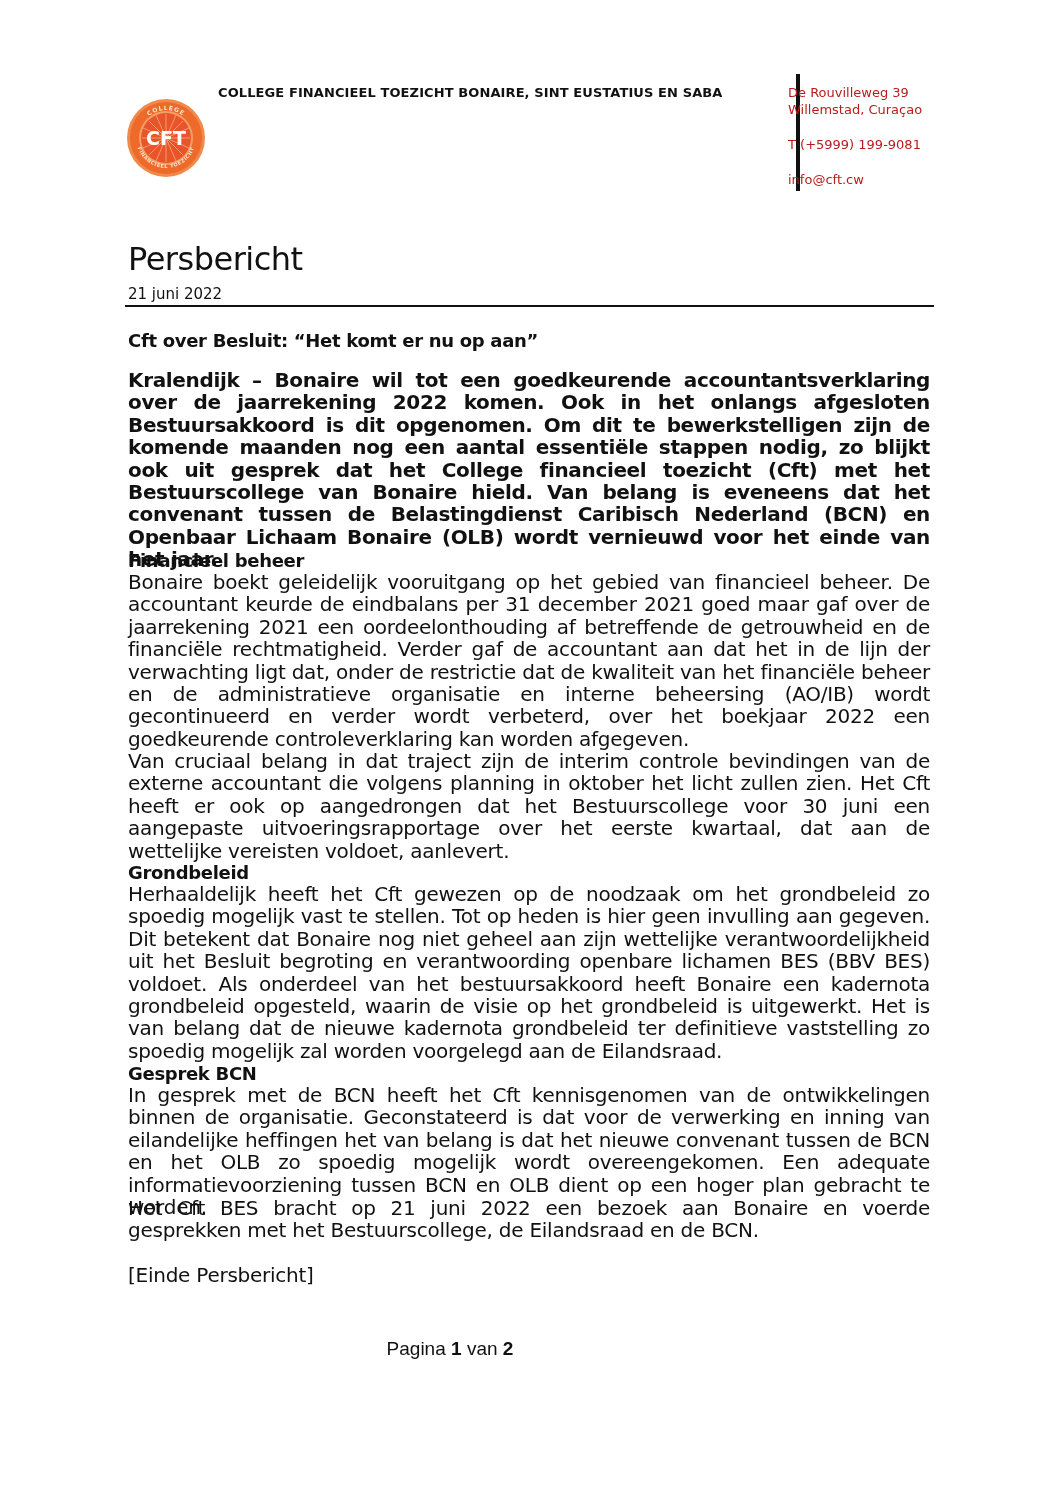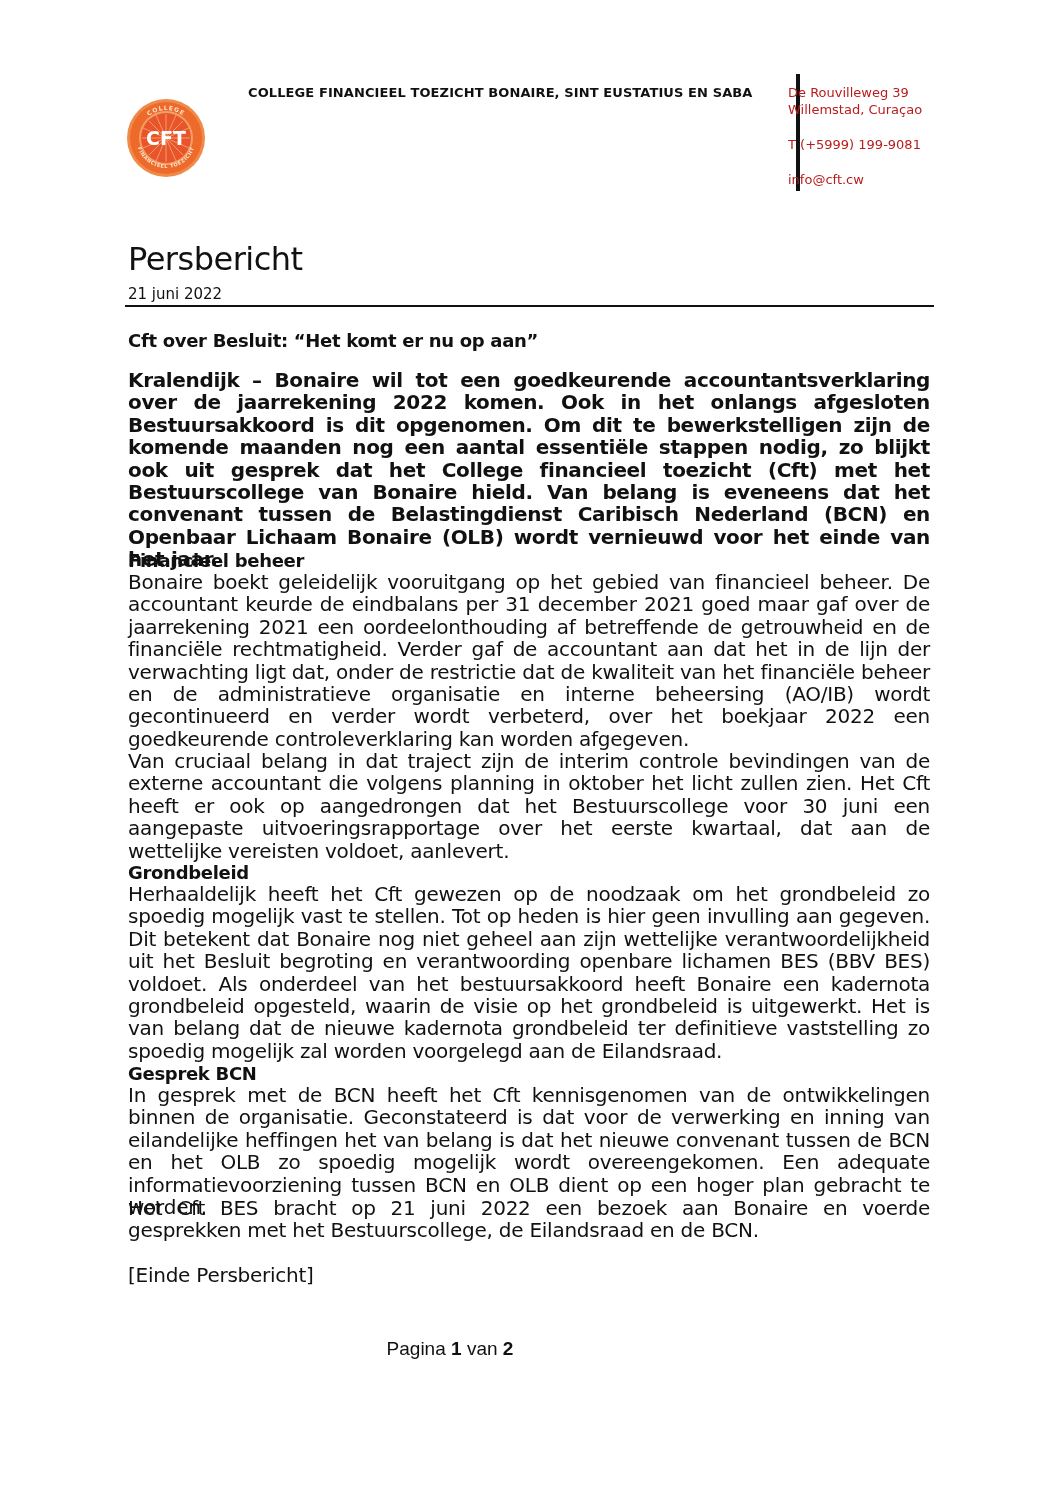--- a/index.html
+++ b/index.html
@@ -1,19 +1,19 @@
 <!DOCTYPE html>
 <html><head>
 <meta charset="utf-8">
 <style>
   html, body { margin: 0; padding: 0; background: #ffffff; }
   body { width: 1058px; height: 1497px; position: relative; overflow: hidden; color: #111; font-family: "DejaVu Sans", sans-serif; }
   .abs { position: absolute; }
   #logo { left: 126px; top: 98px; width: 80px; height: 80px; }
-  #org-title { left: 218px; top: 85px; font-size: 13px; font-weight: bold; letter-spacing: 0.1px; white-space: nowrap; margin-left: 30px; }
+  #org-title { left: 218px; top: 85px; font-size: 13px; font-weight: bold; letter-spacing: 0.1px; white-space: nowrap; }
   #vbar { left: 796px; top: 74px; width: 4px; height: 117px; background: #111; }
   .addr { left: 788px; font-size: 13px; line-height: 17px; white-space: nowrap; color: #b91c1c; }
   #title { left: 128px; top: 240px; font-size: 32px; font-weight: normal; letter-spacing: -0.5px; }
   #date { left: 128px; top: 285px; font-size: 15px; }
   #rule { left: 125px; top: 305px; width: 809px; height: 2px; background: #111; }
   #headline { left: 128px; top: 330px; font-size: 18px; font-weight: bold; letter-spacing: -0.3px; }
   .para { left: 128px; width: 802px; font-size: 20px; line-height: 22.4px; text-align: justify; letter-spacing: -0.25px; }
   .para.lead { font-weight: bold; letter-spacing: -0.35px; }
   .sec-h { left: 128px; font-size: 18px; font-weight: bold; letter-spacing: -0.3px; }
   #footer { left: 0; width: 900px; top: 1338px; text-align: center; font-family: "Liberation Sans", sans-serif; font-size: 19px; }

